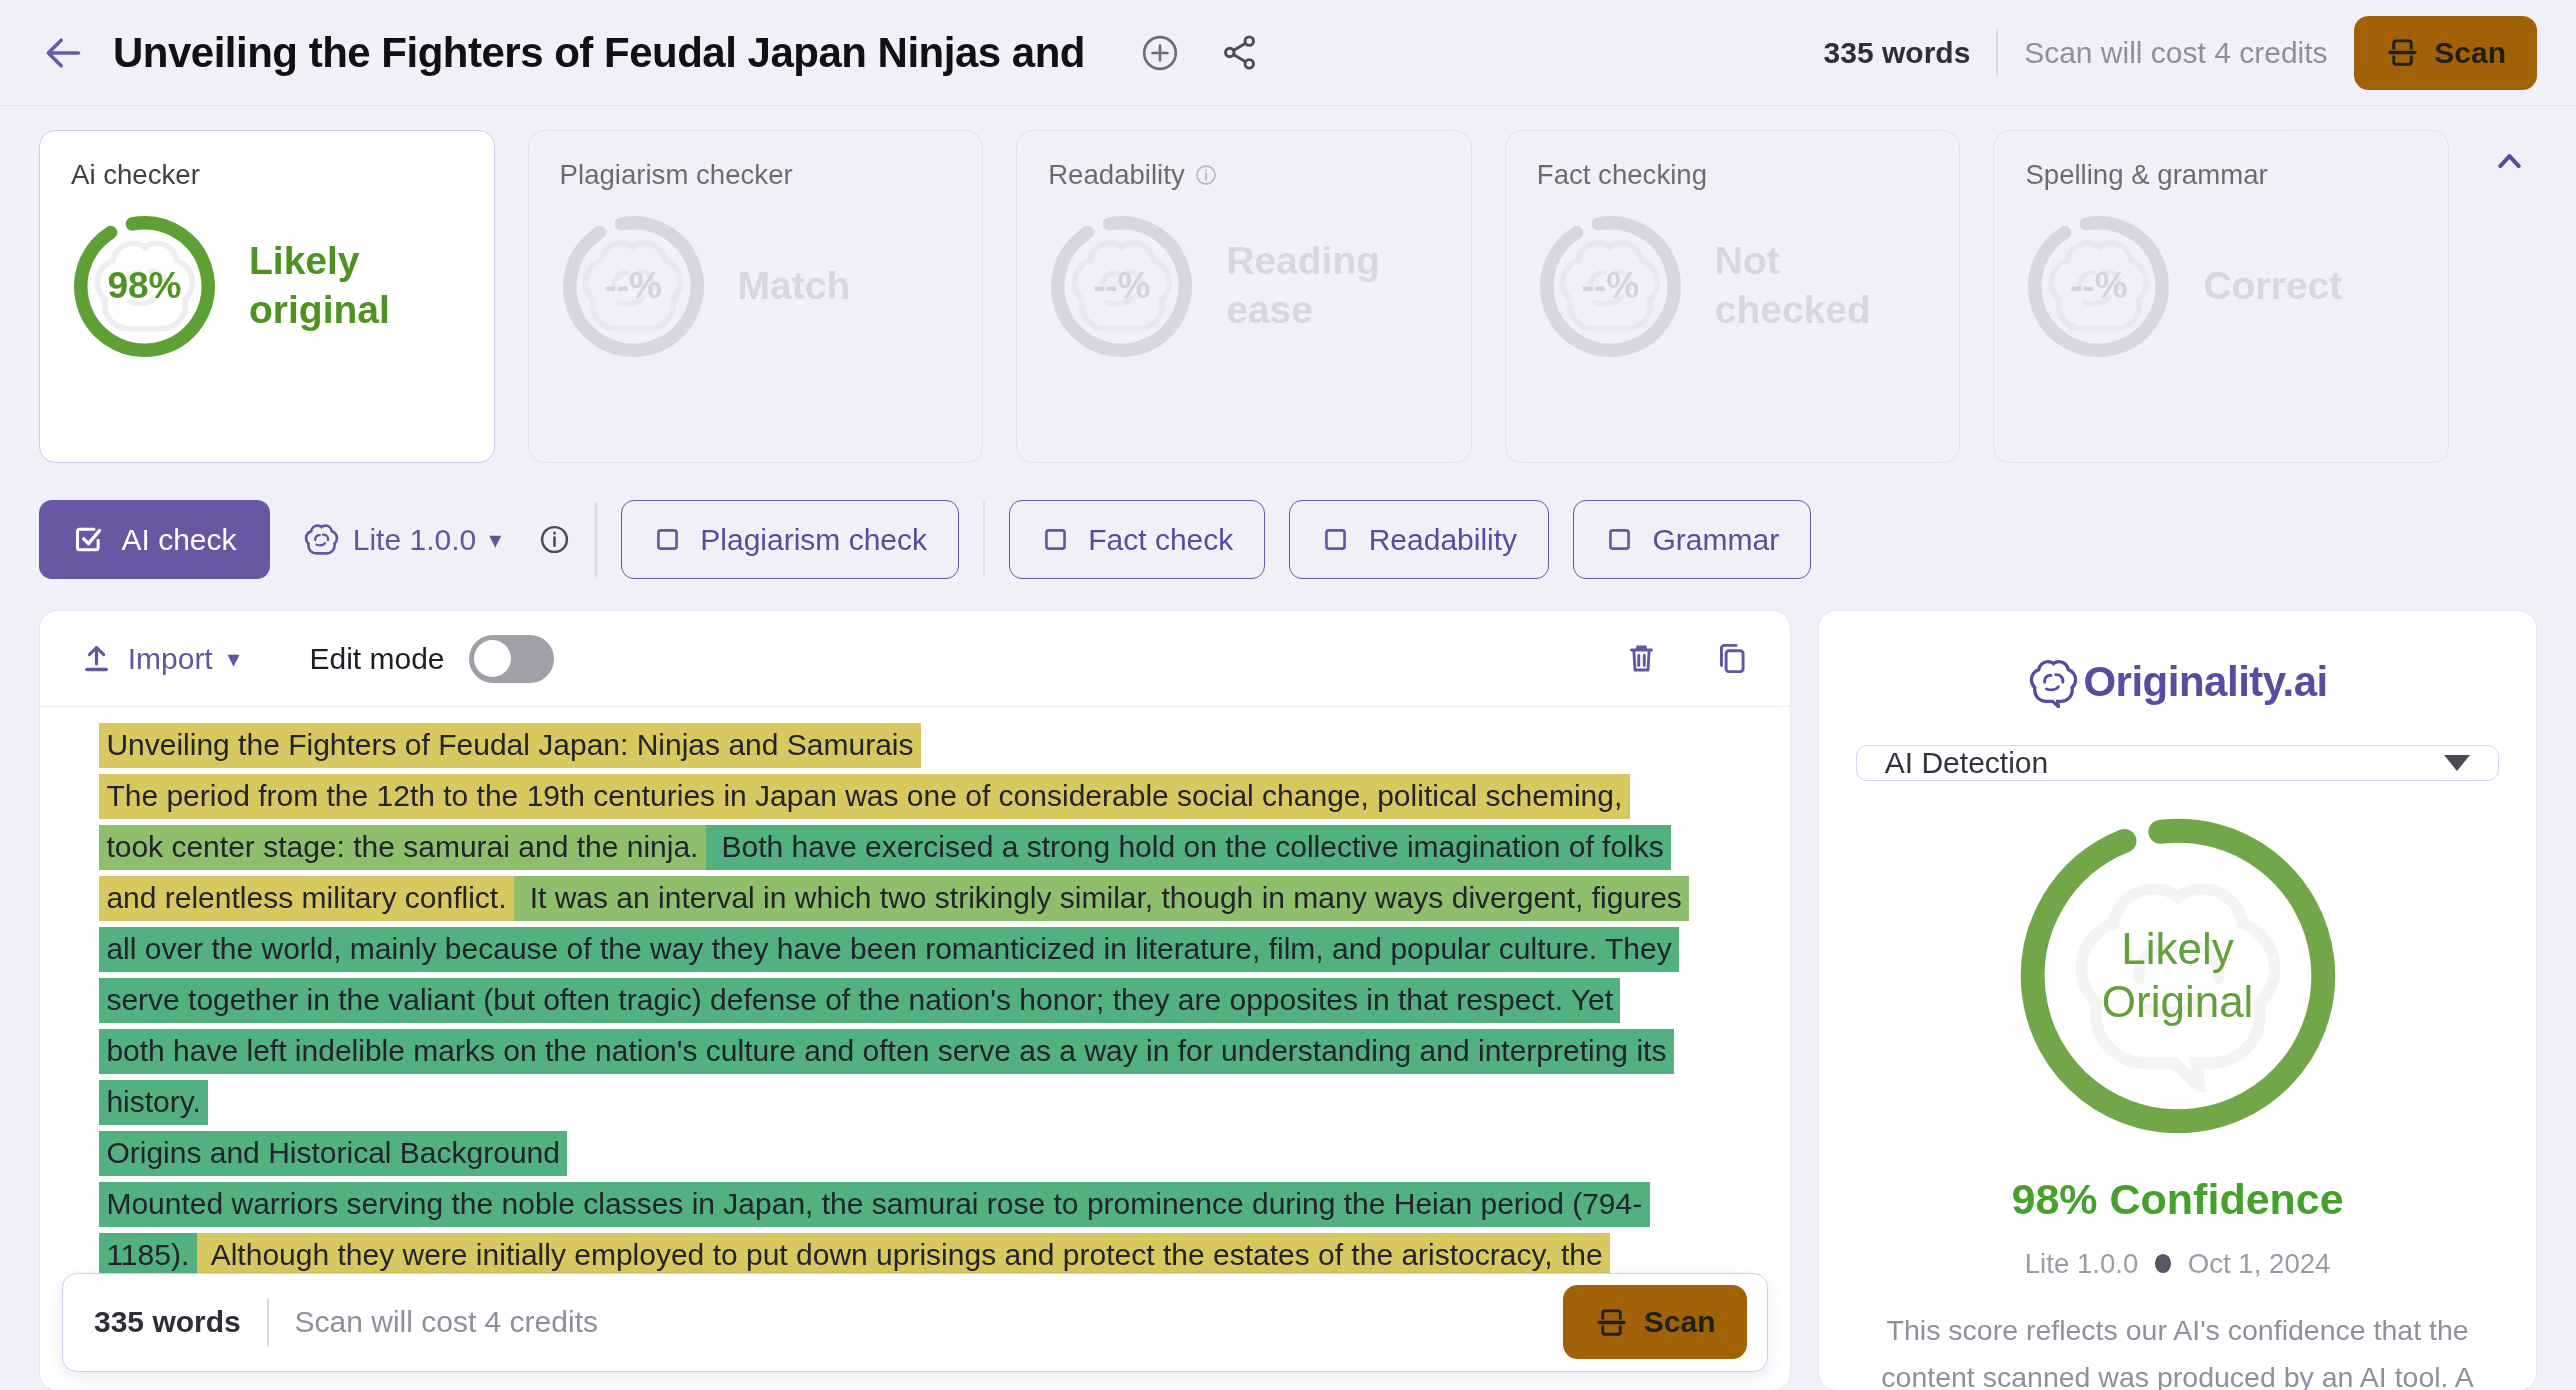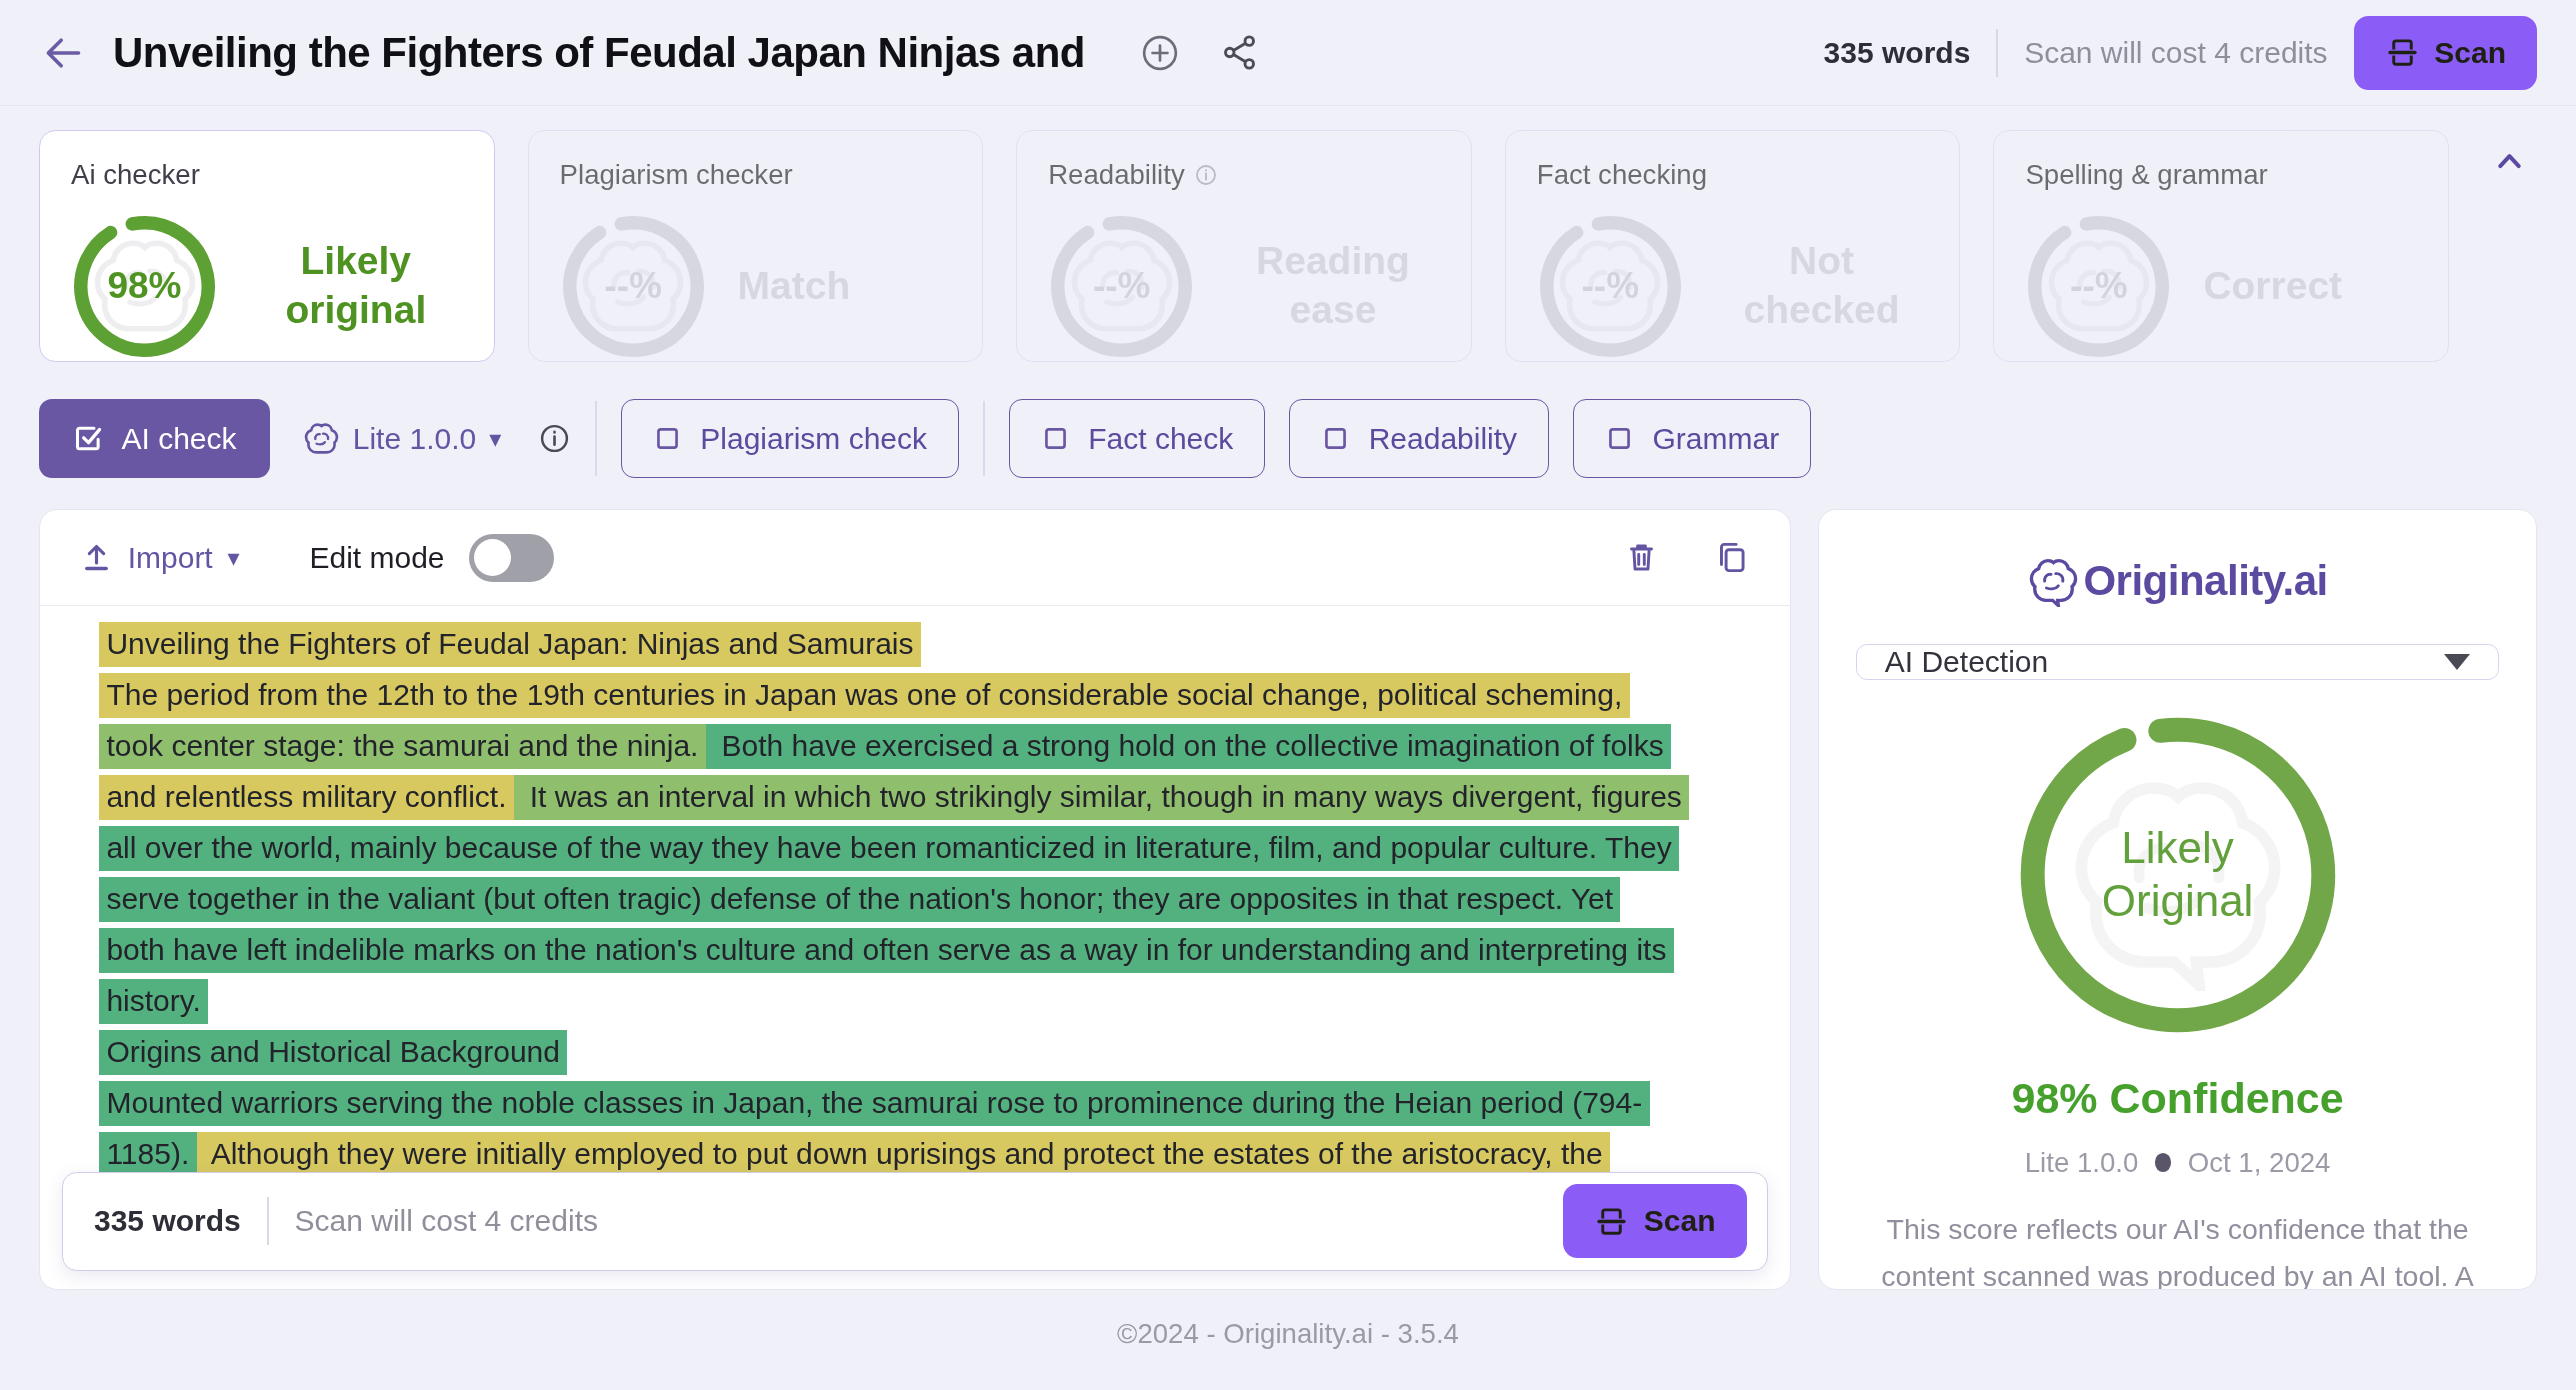--- a/index.html
+++ b/index.html
@@ -19,29 +19,29 @@
   }
   .back-btn { width:48px; height:48px; display:flex; align-items:center; justify-content:center; cursor:pointer; }
   .doc-title { font-size:42px; font-weight:bold; color:#101016; margin-left:26px; letter-spacing:-0.5px; }
   .title-icons { display:flex; align-items:center; gap:40px; margin-left:55px; }
   .tr-group { margin-left:auto; display:flex; align-items:center; gap:26px; }
   .words-label { font-size:30px; font-weight:bold; color:#2e2e38; }
   .vdiv { width:1.8px; height:48px; background:#d9d8e4; }
   .cost-label { font-size:30px; color:#8f8f9c; }
   .scan-btn {
     display:flex; align-items:center; gap:14.7px;
-    background:#8b5cf6; border-radius:14.7px; padding:0 31px; height:74px;
+    background:#a16207; border-radius:14.7px; padding:0 31px; height:74px;
     font-size:30px; font-weight:bold; color:#1e2014; cursor:pointer;
   }
 
   
   .cards-row { display:flex; gap:33px; padding:24px 39px 0 39px; align-items:flex-start; }
   .card {
-    flex:1; height:232px; border:1.8px solid #d6d1f0; border-radius:16.5px;
-    padding:27.6px 31px; position:relative; cursor:pointer;text-align:center;
+    flex:1; height:333px; border:1.8px solid #d6d1f0; border-radius:16.5px;
+    padding:27.6px 31px; position:relative; cursor:pointer;
   }
   .card.active { background:#ffffff; border-color:#cfc9ee; }
   .card.disabled { opacity:.55; }
   .card-label { font-size:27.6px; color:#3f3f4a; display:flex; align-items:center; gap:9.2px; }
   .card.disabled .card-label { color:#000000; }
   .card-body { display:flex; align-items:center; gap:31px; margin-top:22px; }
   .ring-wrap { position:relative; width:147px; height:147px; flex:none; }
   .ring-wrap .watermark { position:absolute; inset:16.5px; opacity:.08; }
   .ring-value {
     position:absolute; inset:0; display:flex; align-items:center; justify-content:center;

